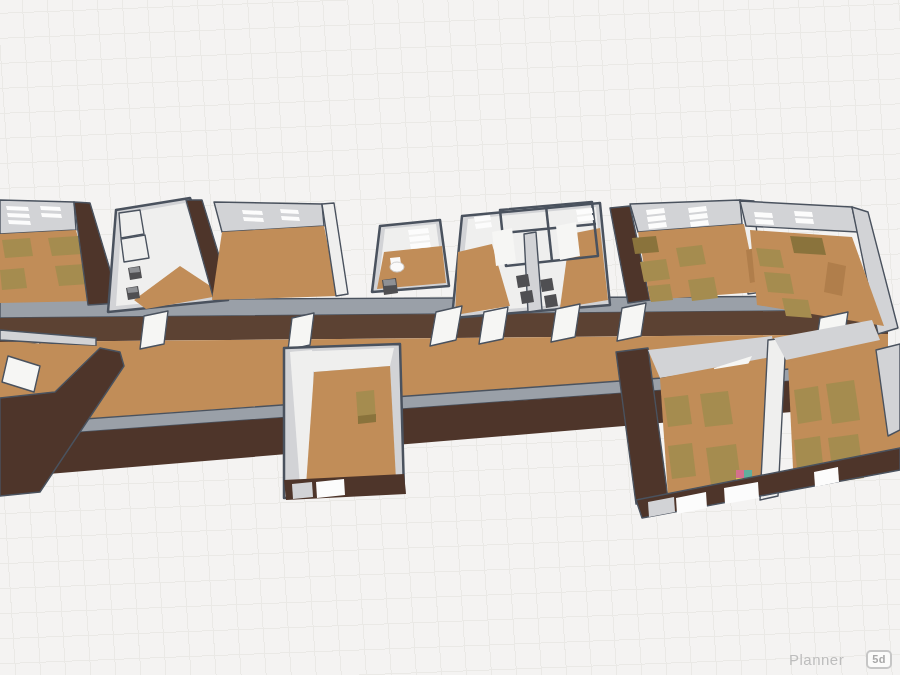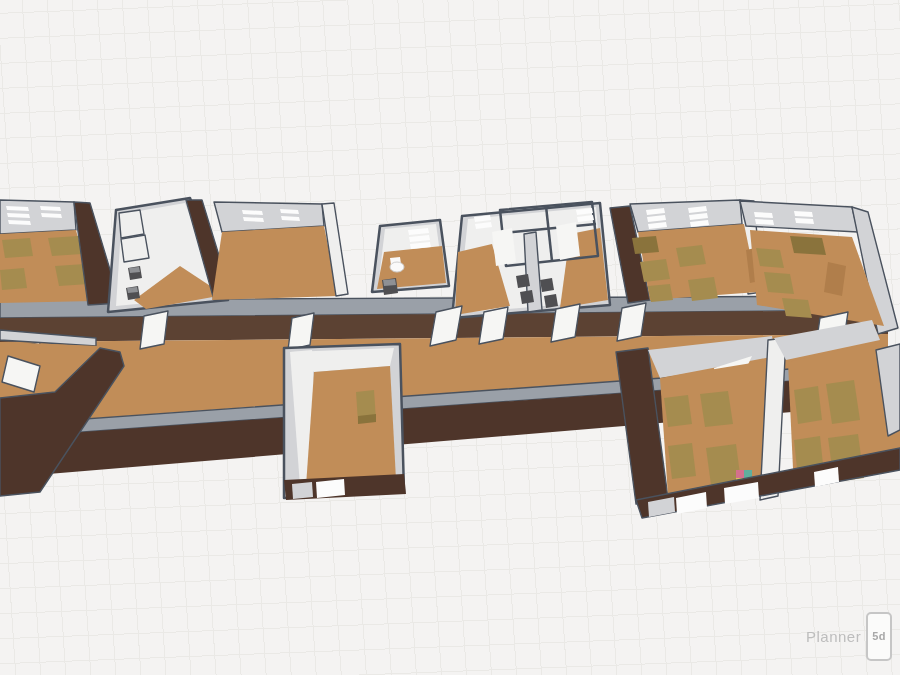--- a/index.html
+++ b/index.html
@@ -36,29 +36,29 @@
   .f-door{fill:var(--doorWhite);}
   .f-win{fill:var(--windowWhite);}
   .f-fix{fill:var(--fixtureDark);}
   .f-fixL{fill:var(--fixtureLight);}
   .f-toilet{fill:var(--toiletWhite);}
   .s-edge{stroke:var(--wallEdge);stroke-width:2.5;stroke-linejoin:round;}
   .s-edgeThin{stroke:var(--wallEdge);stroke-width:1.4;stroke-linejoin:round;}
   .s-none{stroke:none;}
 
   .watermark{
-    position:absolute;right:8px;bottom:14px;
-    display:flex;align-items:center;gap:5px;
+    position:absolute;right:8px;bottom:6px;
+    display:flex;align-items:center;gap:22px;
     color:#bdbdbd;font-size:15px;letter-spacing:.5px;
     user-select:none;
     text-align:center;
   }
   .watermark .badge{
     border:2px solid #c6c6c6;border-radius:5px;
-    padding:15px 4px;font-size:11px;font-weight:bold;color:#a8a8a8;
+    padding:0 4px;font-size:11px;font-weight:bold;color:#a8a8a8;
     background:#fbfbfa;line-height:15px;
   }
 </style>
 </head>
 <body>
 
 <div class="viewport">
 <svg width="900" height="675" viewBox="0 0 900 675">
 
   <g>

